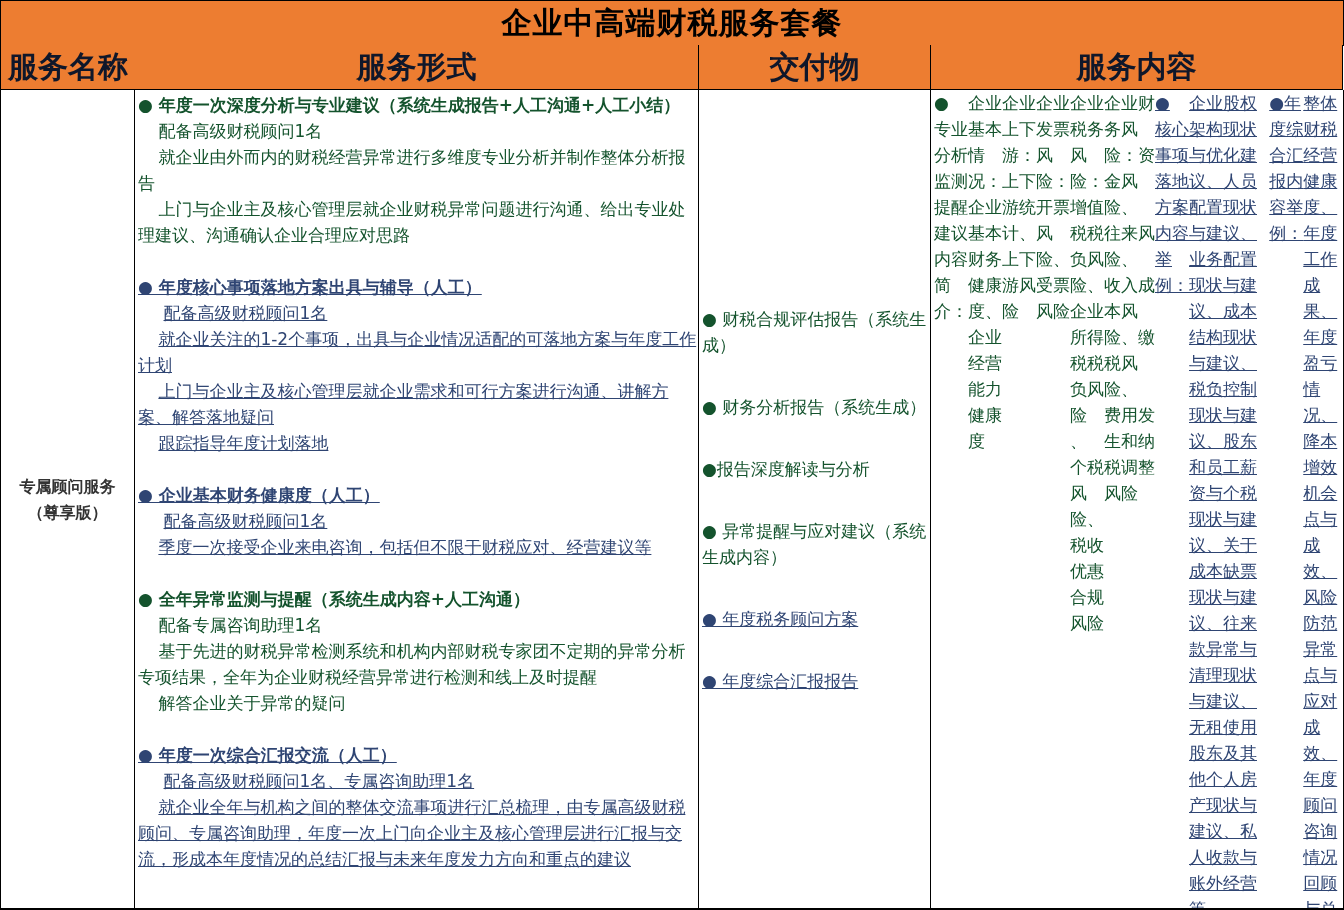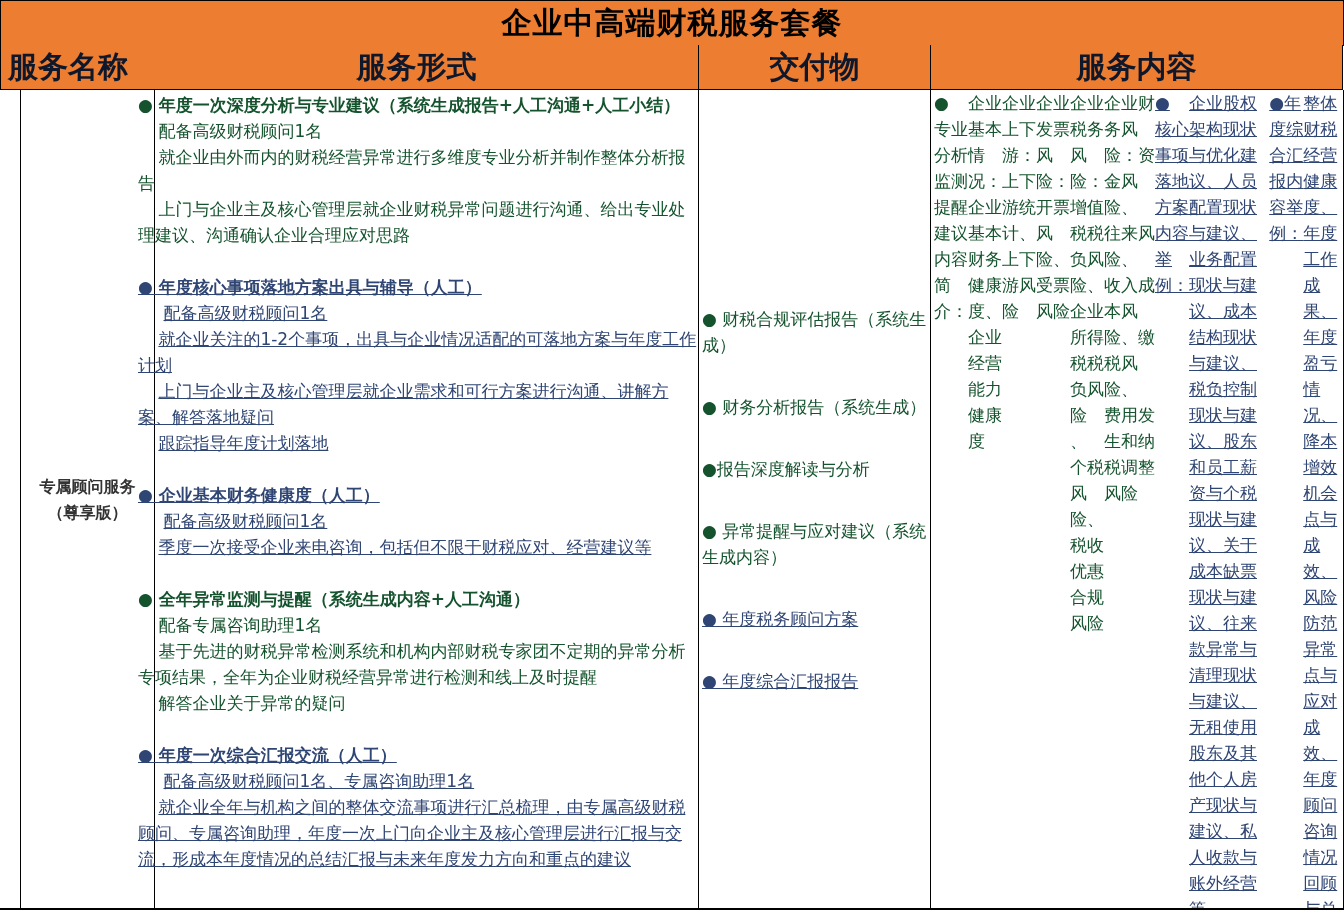--- a/index.html
+++ b/index.html
@@ -6,21 +6,21 @@
   body{width:1344px;height:910px;overflow:hidden;position:relative;font-family:"DejaVu Sans","Liberation Sans",sans-serif;}
   .sheet{position:absolute;left:0;top:0;width:1344px;height:910px;}
   .title-row{position:absolute;left:0;top:0;width:1342px;height:44px;background:#ED7D31;border:1px solid #000;display:flex;align-items:center;justify-content:center;}
   .title-row span{font-size:30px;font-weight:bold;color:#000;letter-spacing:1px;}
   .hdr{position:absolute;top:45px;height:44px;background:#ED7D31;border-right:1px solid #000;border-bottom:1px solid #000;display:flex;align-items:center;justify-content:center;font-size:30px;font-weight:bold;color:#0f172a;}
   .h1{left:0;width:134px;border-left:1px solid #000;}
   .h2{left:135px;width:563px;}
   .h3{left:699px;width:231px;}
   .h4{left:931px;width:411px;}
   .cell{position:absolute;top:90px;height:820px;border-right:1px solid #000;overflow:hidden;box-sizing:border-box;}
-  .c1{left:0;width:135px;border-left:1px solid #000;display:flex;align-items:center;justify-content:center;text-align:center;margin-left:20px;}
+  .c1{left:0;width:135px;border-left:1px solid #000;display:flex;align-items:center;justify-content:center;text-align:center;}
   .c2{left:135px;width:564px;padding:2px 0 0 3px;}
   .c3{left:699px;width:232px;padding:0 0 0 3px;display:flex;flex-direction:column;justify-content:center;gap:36px;}
   .c4{left:931px;width:413px;padding:0 0 0 3px;display:flex;flex-direction:row;justify-content:center;}
   .svc-name{font-size:16px;font-weight:bold;color:#333;line-height:26px;}
   .line{font-size:17px;line-height:26px;color:#14532d;white-space:normal;}
   .bold{font-weight:bold;}
   .navy{color:#2F4573;text-decoration:underline;}
   .indent{text-indent:1.2em;}
   .indent2{text-indent:1.5em;}
   .gap{height:26px;}

